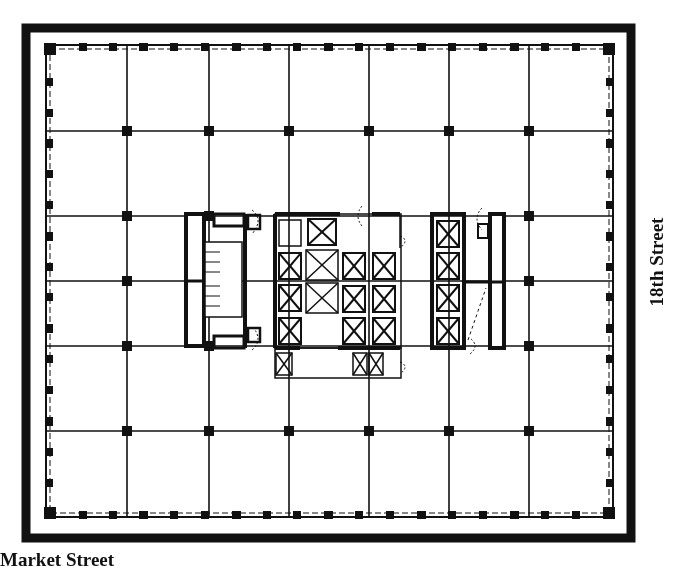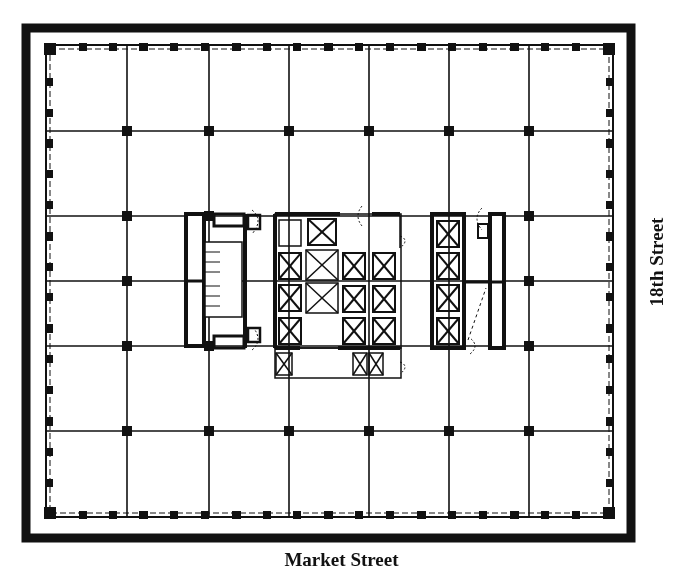--- a/index.html
+++ b/index.html
@@ -1,18 +1,18 @@
 <!DOCTYPE html>
 <html><head>
 <meta charset="utf-8">
 <style>
   html, body { margin:0; padding:0; background:#ffffff; }
   body { width:683px; height:588px; position:relative; overflow:hidden; font-family:"Liberation Serif","DejaVu Serif",serif; }
   #plan { position:absolute; left:0; top:0; }
-  .label-bottom { position:absolute; left:0; width:683px; top:549px; text-align:center; font-weight:bold; font-size:19px; color:#111; }
+  .label-bottom { position:absolute; left:0; width:683px; top:549px; font-weight:bold; font-size:19px; color:#111; }
   .label-right { position:absolute; left:657px; top:262px; transform:translate(-50%,-50%) rotate(-90deg); white-space:nowrap; font-weight:bold; font-size:19px; color:#111; }
 </style>
 </head>
 <body>
 
 <svg id="plan" width="683" height="588" viewBox="0 0 683 588" xmlns="http://www.w3.org/2000/svg">
 
   <rect x="26" y="28" width="605" height="510" fill="none" stroke="#111" stroke-width="9"></rect>
 
   <g fill="none" stroke="#111">

